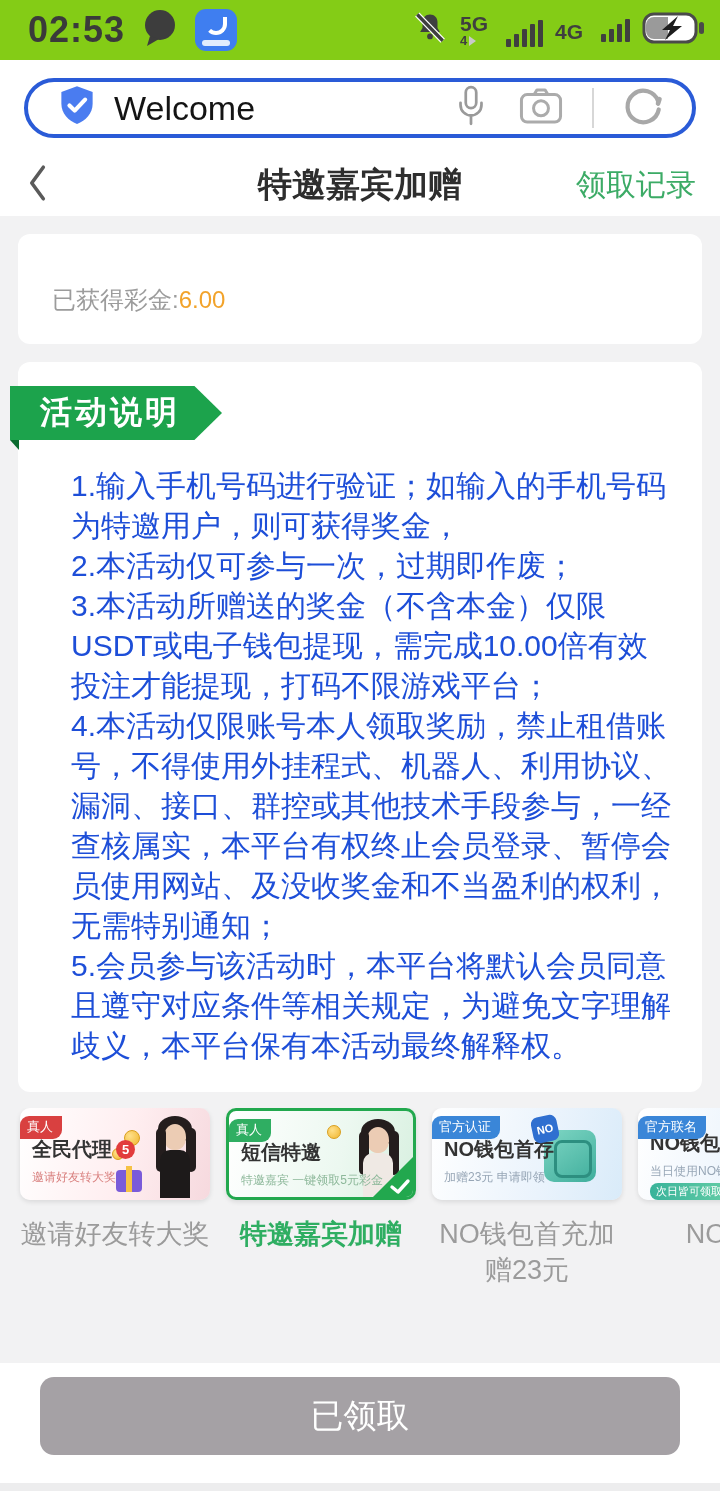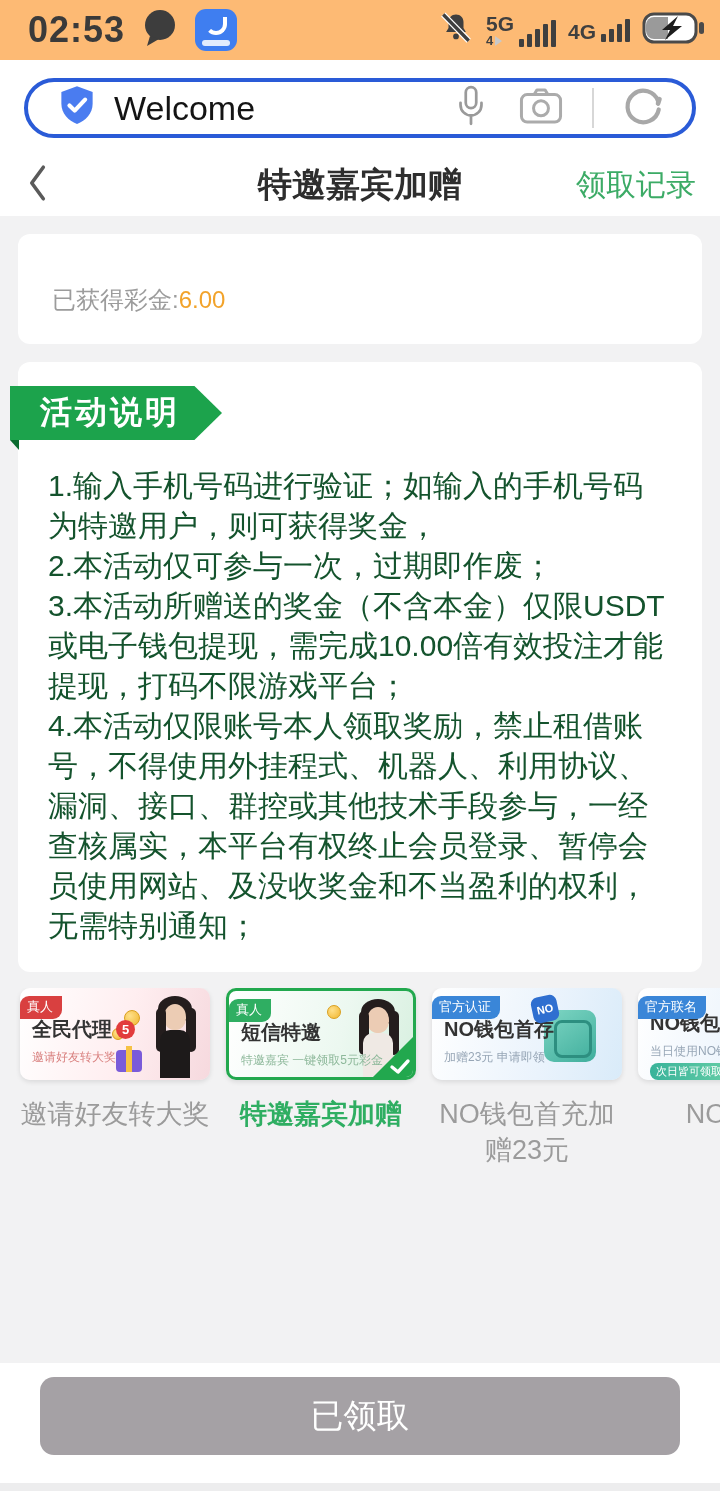--- a/index.html
+++ b/index.html
@@ -2,29 +2,29 @@
 <html><head>
 <meta charset="utf-8">
 <style>
   * { box-sizing: border-box; margin: 0; padding: 0; }
   html,body { width:720px; height:1491px; overflow:hidden; }
   body {
     font-family: "Liberation Sans", "DejaVu Sans", sans-serif;
     background:#f2f2f3; position:relative; color:#333;
   }
   
-  .statusbar { height:60px; background:#fdba74; display:flex; align-items:center; padding:0 14px; }
+  .statusbar { height:60px; background:#84cc16; display:flex; align-items:center; padding:0 14px; }
   .time { font-size:36px; font-weight:700; color:#3a3a3a; letter-spacing:1px; margin-left:14px; }
   .sb-left { display:flex; align-items:center; gap:14px; }
   .app-icon { width:42px; height:42px; background:#3f7ef0; border-radius:11px; position:relative; }
   .app-icon .smile { position:absolute; left:10px; top:8px; width:22px; height:18px;
     border:4px solid #fff; border-top:none; border-radius:0 0 14px 14px; border-left-color:transparent; border-right-color:#fff; }
   .app-icon .txt { position:absolute; left:7px; bottom:5px; width:28px; height:6px; background:rgba(255,255,255,.85); border-radius:3px; }
   .sb-right { margin-left:auto; display:flex; align-items:center; gap:12px; }
-  .sig-group { display:flex; align-items:flex-end; gap:3px; }
+  .sig-group { display:flex; align-items:flex-end; gap:16px; }
   .sig-labels { display:flex; flex-direction:column; align-items:flex-start; line-height:1; margin-right:2px; }
   .sig-main { font-size:21px; font-weight:700; color:#3f3f3f; }
   .sig-sub { font-size:13px; font-weight:700; color:#3f3f3f; display:flex; align-items:center; }
   .tri { width:0; height:0; border-left:7px solid #c9c9c9; border-top:5px solid transparent; border-bottom:5px solid transparent; margin-left:2px; }
   .bars { display:flex; align-items:flex-end; gap:3px; }
   .bars span { width:5px; background:#3f3f3f; border-radius:1px; display:block; }
   .b1{height:8px}.b2{height:13px}.b3{height:18px}.b4{height:23px}
   .b5{height:27px; background:#c9c9c9;}
   
   .search-section { background:#fff; padding:18px 24px 16px; }
@@ -45,21 +45,21 @@
   .bonus-value { color:#f2a32b; }
   
   .activity-card { margin:0 18px; background:#fff; border-radius:12px; position:relative;
     padding:104px 30px 26px; }
   .ribbon { position:absolute; left:-8px; top:24px; height:54px; width:212px; background:#1ca34c;
     clip-path:polygon(0 0, 87% 0, 100% 50%, 87% 100%, 0 100%);
     color:#fff; font-size:32px; font-weight:700; letter-spacing:3px;
     display:flex; align-items:center; padding-left:30px; }
   .ribbon-fold { position:absolute; left:-8px; top:78px; width:9px; height:10px;
     background:#0b6b30; clip-path:polygon(0 0, 100% 0, 100% 100%); }
-  .rules p { font-size:30px; line-height:40px; color:#14532d; }
+  .rules p { font-size:30px; line-height:40px; color:#1d4ed8;margin-left:23px; }
   
   .promo-strip { margin-top:16px; padding-left:20px; display:flex; gap:16px; overflow:hidden; width:720px; }
   .promo { width:190px; flex:none; }
   .promo-img { height:92px; border-radius:10px; position:relative; overflow:hidden; background:#fff;
     box-shadow:0 2px 5px rgba(0,0,0,.10); }
   .promo.selected .promo-img { border:3px solid #22a84e; }
   .theme-red   { background:linear-gradient(105deg,#ffffff 0%,#ffeef0 55%,#f6d9de 100%); }
   .theme-green { background:linear-gradient(105deg,#ffffff 0%,#ecf8f0 60%,#d8f0e0 100%); }
   .theme-blue  { background:linear-gradient(105deg,#ffffff 0%,#eaf3fc 60%,#d9ebf9 100%); }
   .corner-badge { position:absolute; top:8px; left:0; font-size:13px; color:#fff;
@@ -217,20 +217,21 @@
 <div class="activity-card">
   <div class="ribbon">
     <span>活动说明</span>
   </div>
   <div class="ribbon-fold"></div>
   <div class="rules">
     <p>1.输入手机号码进行验证；如输入的手机号码为特邀用户，则可获得奖金，</p>
     <p>2.本活动仅可参与一次，过期即作废；</p>
     <p>3.本活动所赠送的奖金（不含本金）仅限USDT或电子钱包提现，需完成10.00倍有效投注才能提现，打码不限游戏平台；</p>
     <p>4.本活动仅限账号本人领取奖励，禁止租借账号，不得使用外挂程式、机器人、利用协议、漏洞、接口、群控或其他技术手段参与，一经查核属实，本平台有权终止会员登录、暂停会员使用网站、及没收奖金和不当盈利的权利，无需特别通知；</p>
+    <p>5.会员参与该活动时，本平台将默认会员同意且遵守对应条件等相关规定，为避免文字理解歧义，本平台保有本活动最终解释权。</p>
   </div>
 </div>
 
 <div class="promo-strip">
 
   <div class="promo">
     <div class="promo-img theme-red">
       <span class="corner-badge badge-red">真人</span>
       <div class="promo-text">
         <div class="promo-title">

